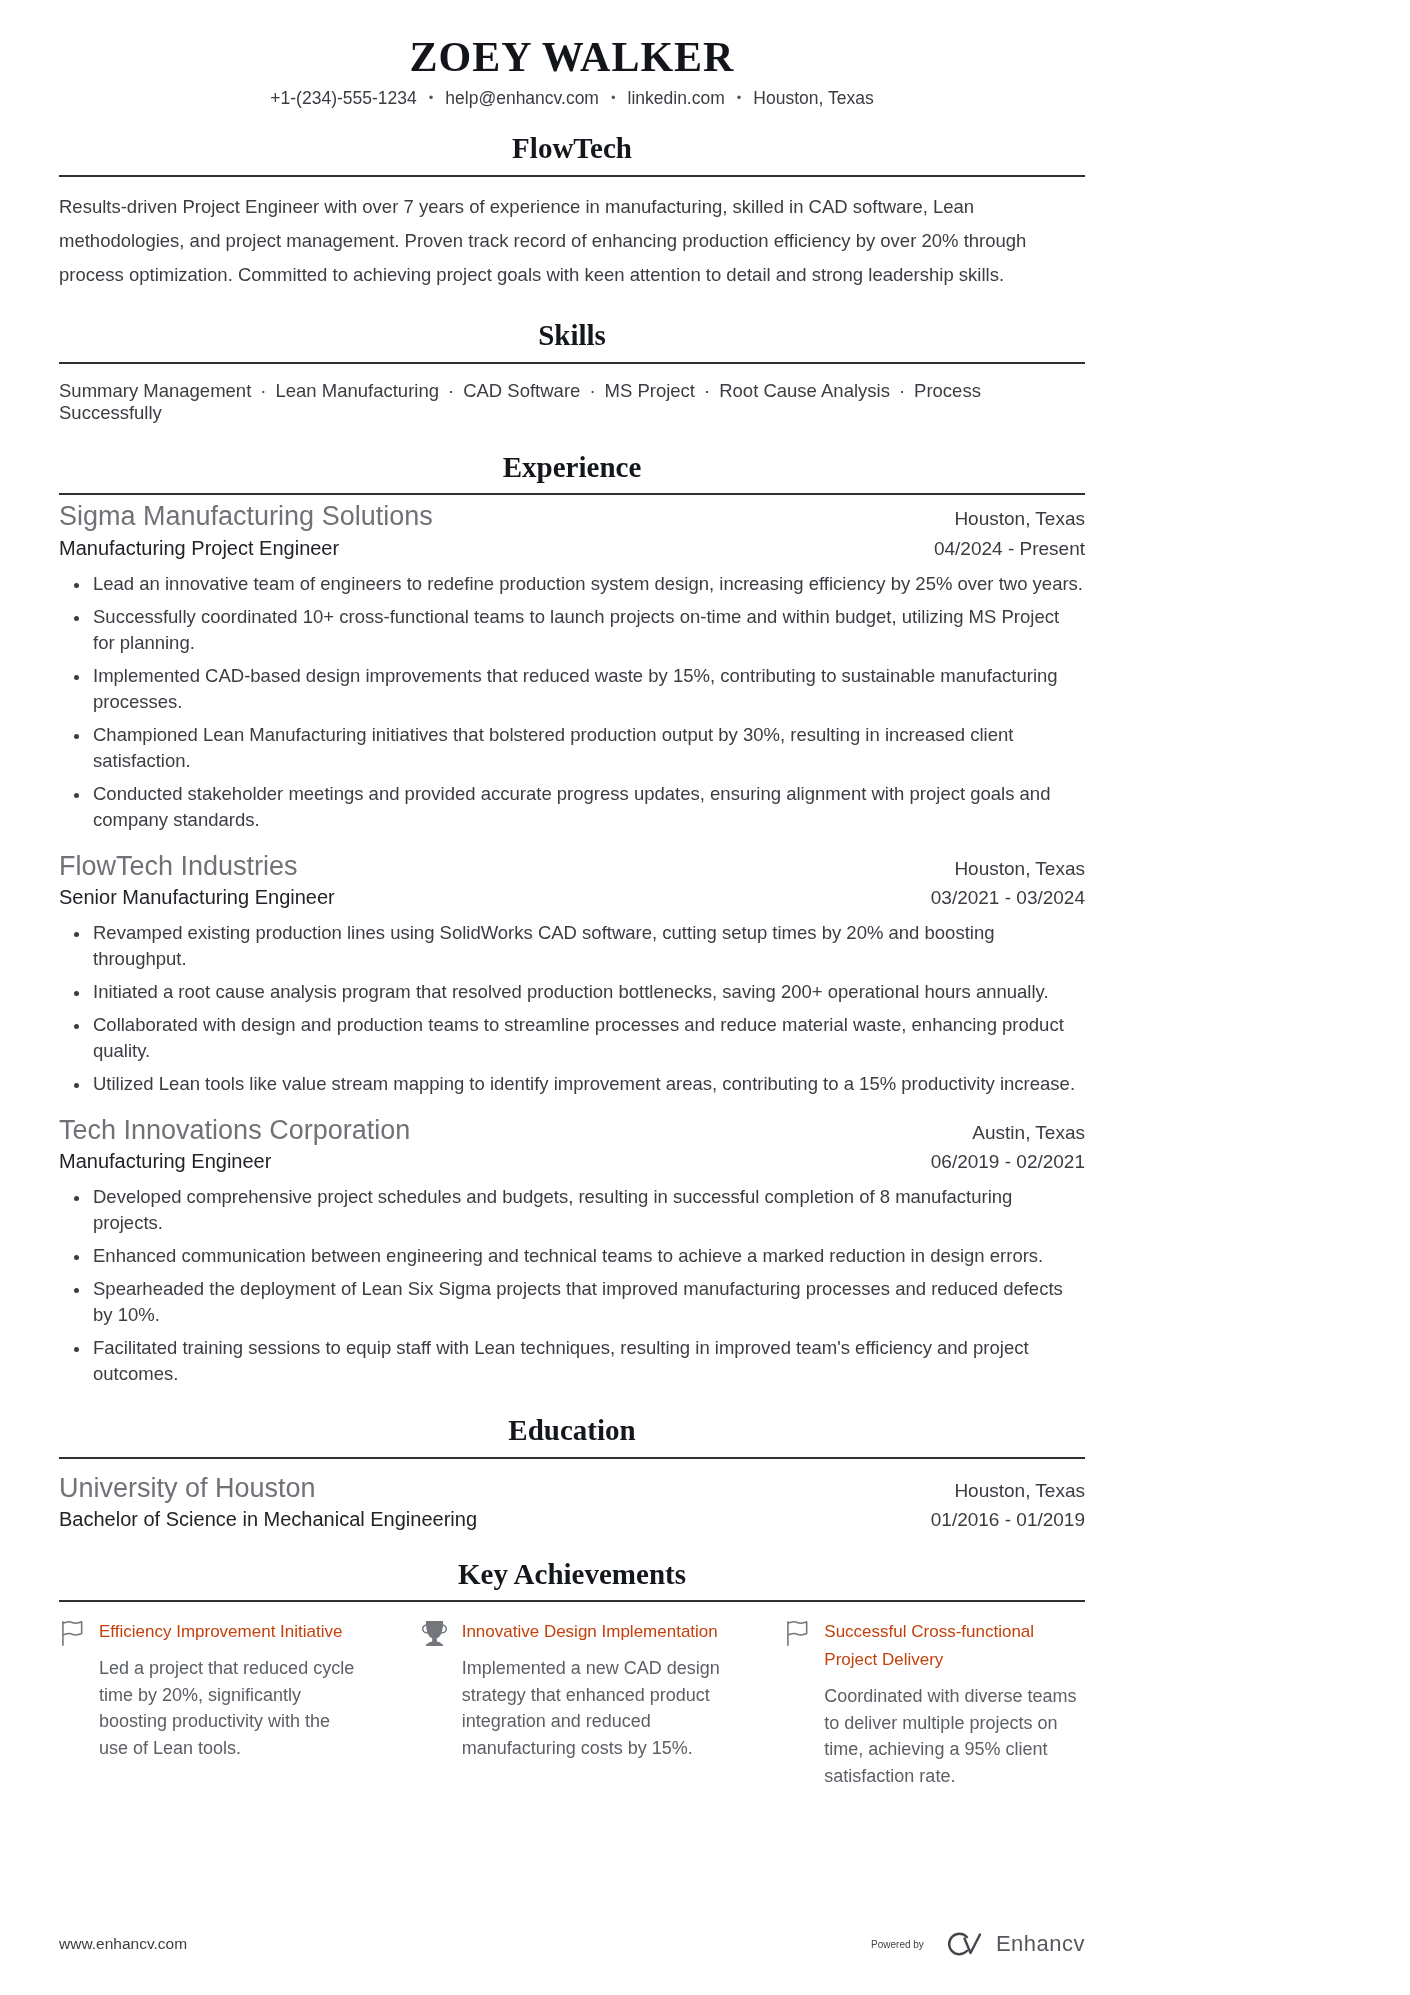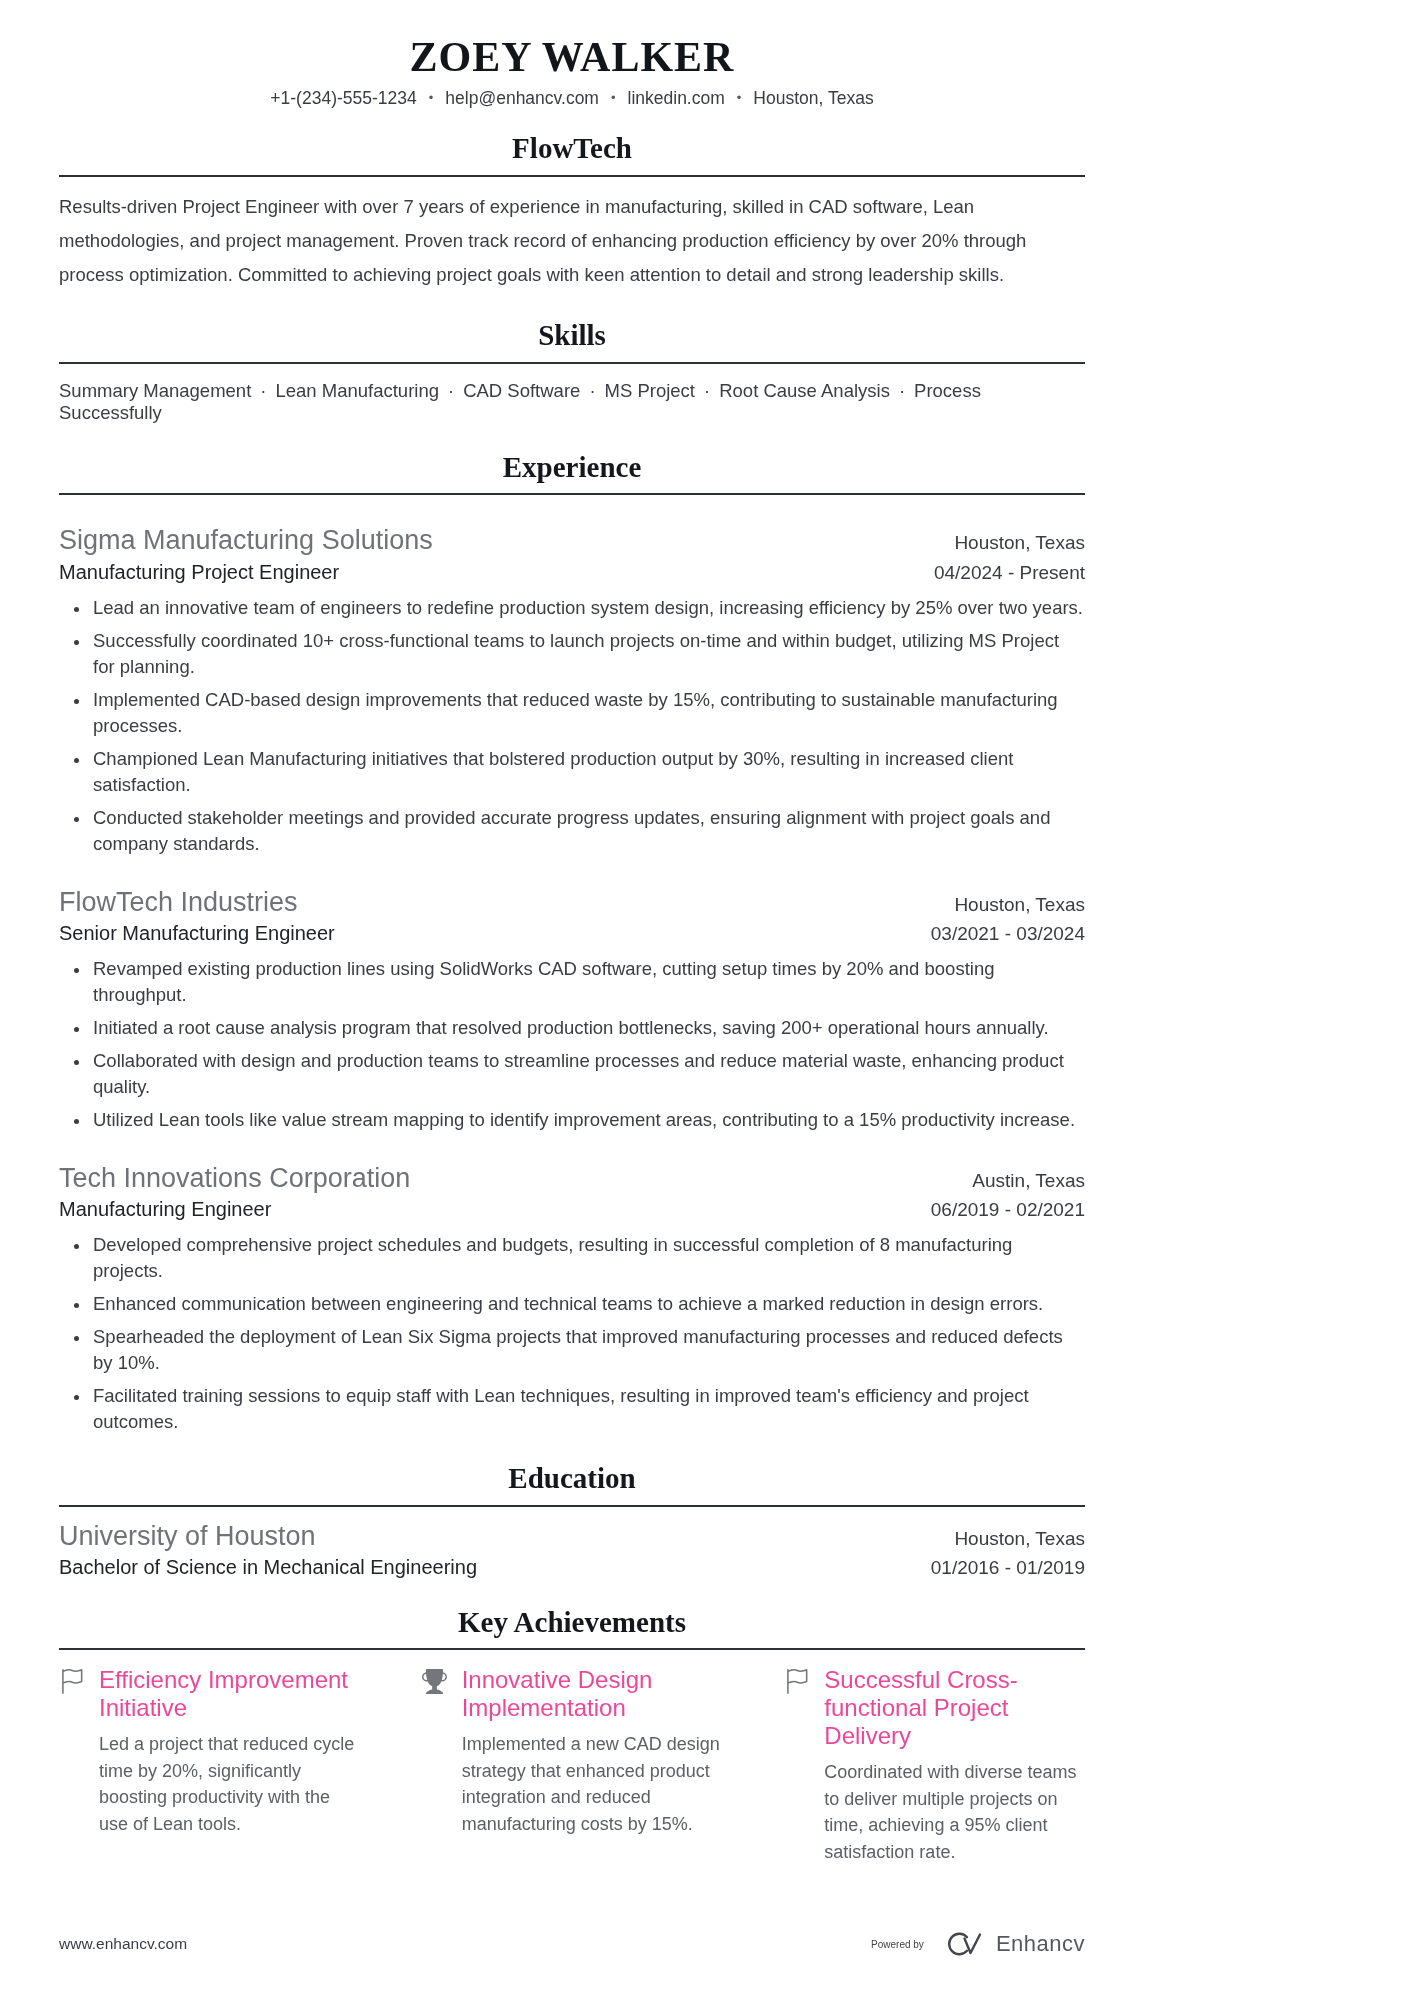--- a/index.html
+++ b/index.html
@@ -87,21 +87,21 @@
     font-size: 18.5px;
     color: #3a3d42;
   }
   .skill-item + .skill-item::before {
     content: "\00b7";
     margin: 0 9px;
     color: #3a3d42;
   }
 
   
-  .job { margin-top: 28px; }
+  .job { margin-top: 4px; }
   .job-row { display: flex; justify-content: space-between; align-items: baseline; }
   .company {
     font-size: 27px;
     font-weight: 400;
     color: #6f7277;
     line-height: 1.3;
   }
   .job-side { font-size: 19px; color: #393c41; white-space: nowrap; }
   .role { font-size: 20px; color: #202327; margin-top: 2px; }
   ul.bullets {
@@ -129,23 +129,23 @@
   }
   .ach-item { display: flex; gap: 15px; }
   .ach-icon {
     flex: 0 0 auto;
     width: 25px; height: 25px;
     color: #73777c;
     margin-top: 3px;
   }
   .ach-icon svg { width: 100%; height: 100%; display: block; }
   .ach-title {
-    font-size: 24px;
+    font-size: 17px;
     line-height: 28px;
-    color: #ec4899;
+    color: #c2410c;
   }
   .ach-text {
     margin-top: 9px;
     font-size: 18px;
     line-height: 26.5px;
     color: #5c6065;
   }
 
   
   .footer {

